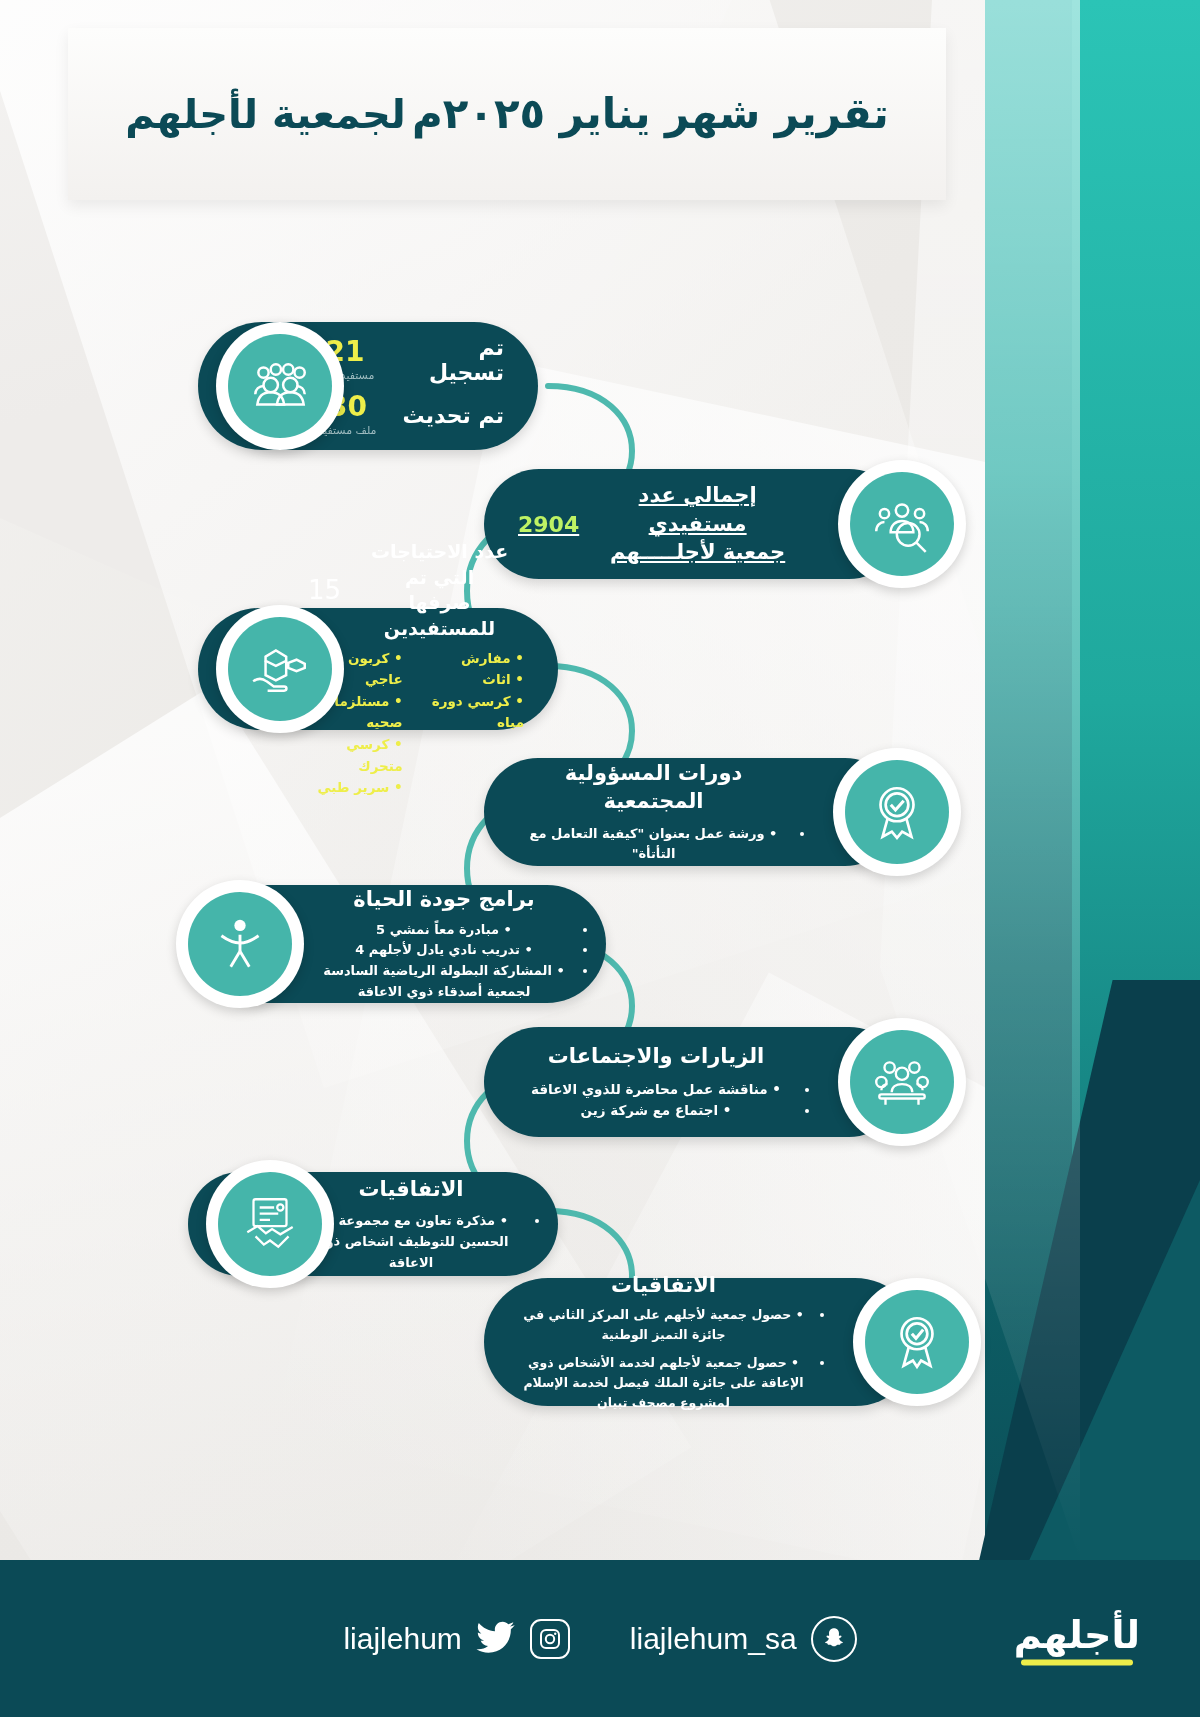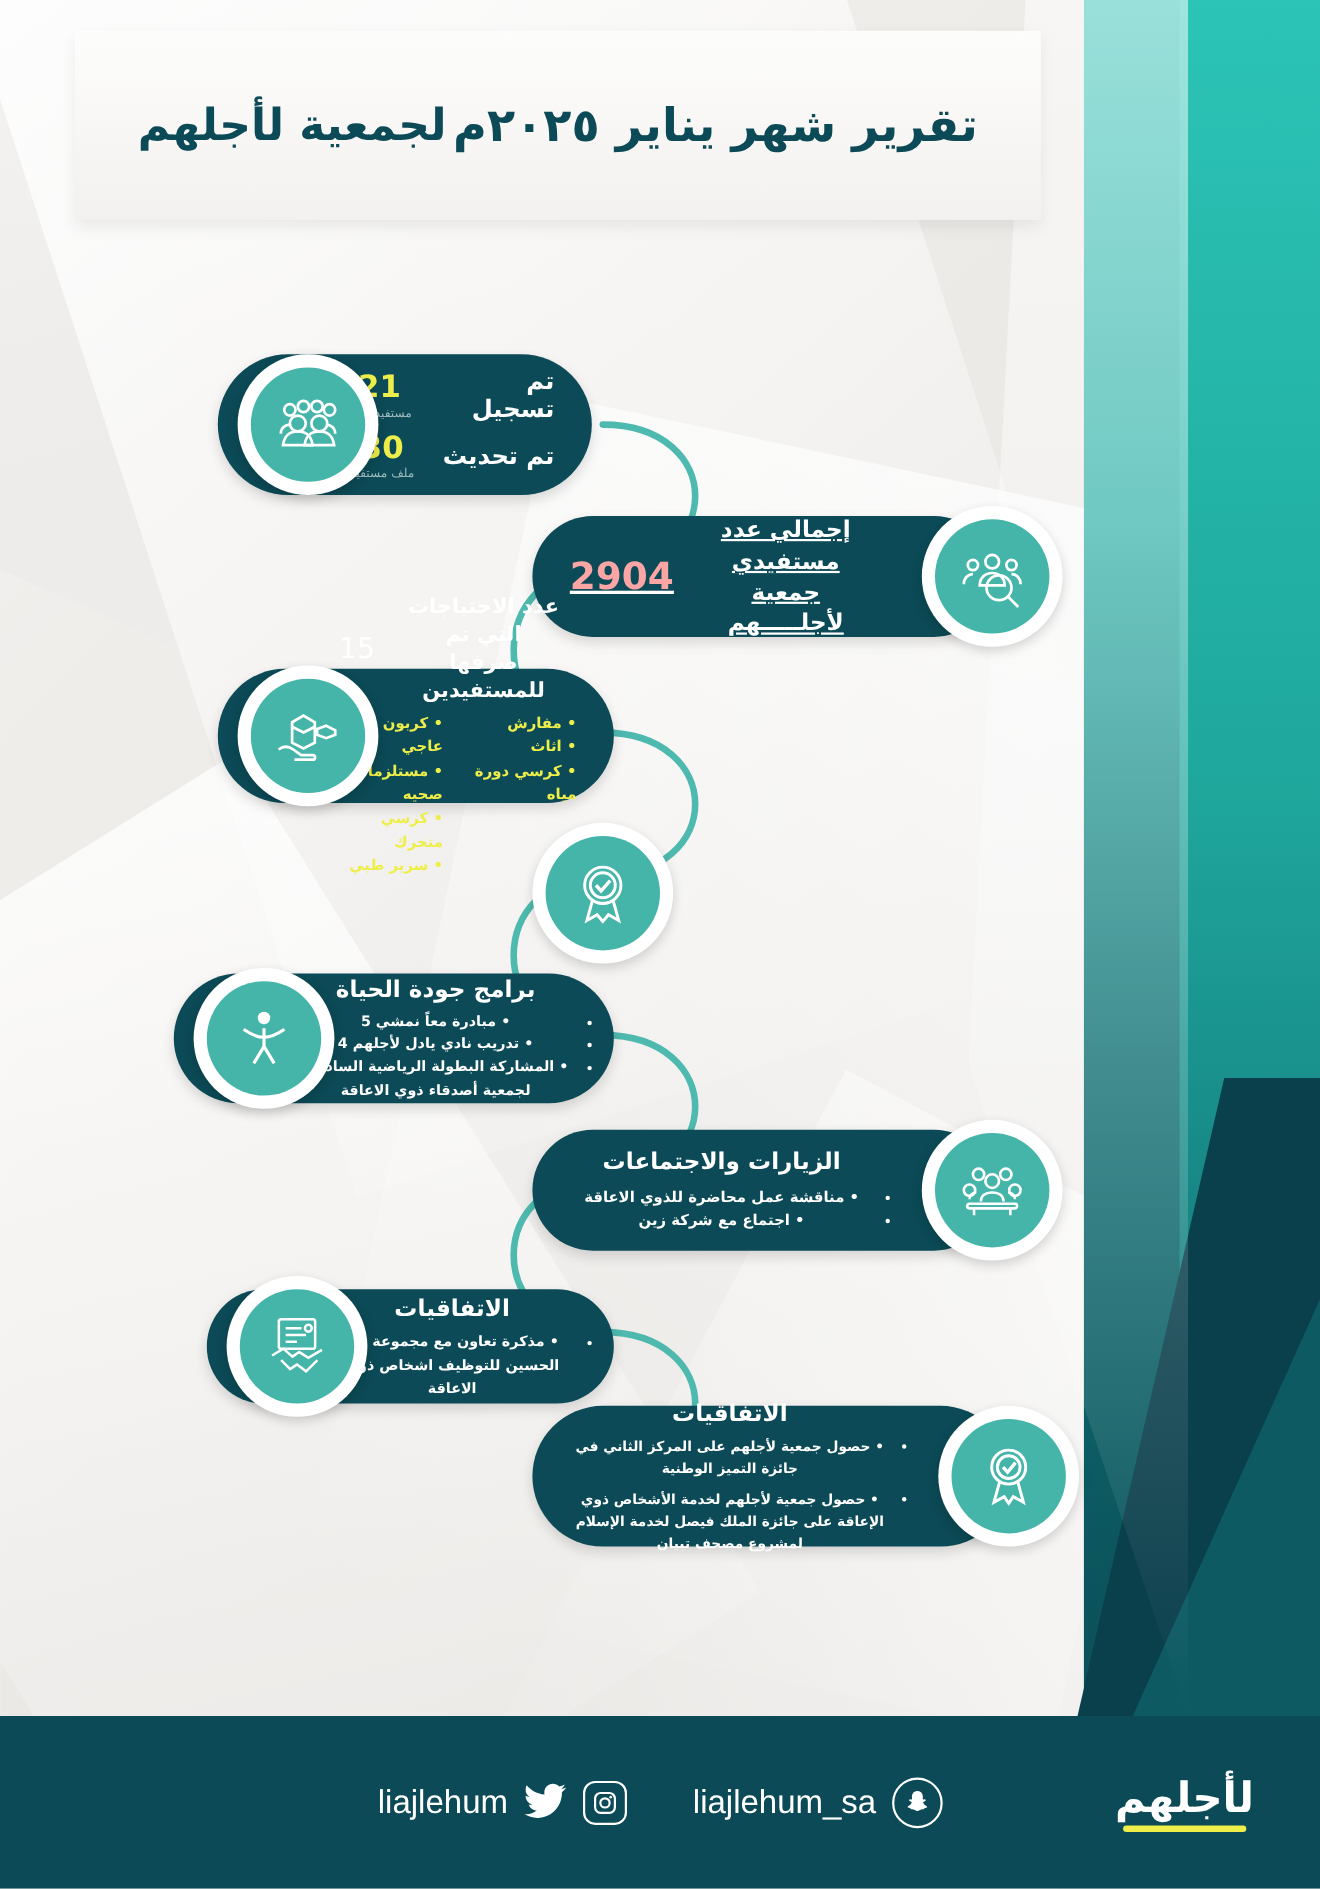--- a/index.html
+++ b/index.html
@@ -186,21 +186,21 @@
             <path d="M46 50l9 9"></path>
         </svg>
       </div>
     </div>
     <div class="pill left-icon" style="width:420px;height:110px;margin-right:-66px;align-items:center;">
       <div class="kv" style="gap:22px;text-decoration:underline;">
         <div class="ttl" style="text-align:center;">
           <div>إجمالي عدد مستفيدي</div>
           <div>جمعية لأجلـــــهم</div>
         </div>
-        <div class="n" style="font-size:34px;color:#fca5a5;font-weight:bold;">2904</div>
+        <div class="n" style="font-size:22px;color:#bef264;font-weight:bold;">2904</div>
       </div>
     </div>
   </div>
 
   <div class="row" style="left:216px;top:605px;">
     <div class="pill right-icon" style="width:360px;height:122px;margin-left:-80px;justify-content:center;">
       <div class="kv" style="gap:14px;justify-content:center;">
         <div class="ttl ttl-c" style="font-size:19px;">
           <div>عدد الاحتياجات التي تم</div>
           <div>صرفها للمستفيدين</div>
@@ -237,23 +237,29 @@
     <div class="icon-wrap">
       <div class="icon-inner">
         <svg viewBox="0 0 64 64" fill="none" stroke="#ffffff" stroke-width="2.6">
           <circle cx="32" cy="25" r="16"></circle>
             <circle cx="32" cy="25" r="11"></circle>
           <path d="M26 25l4.5 5 8-9" stroke-width="3"></path>
           <path d="M23 38l-5 18 9-5 5 6 5-6 9 5-5-18"></path>
         </svg>
       </div>
     </div>
-  </div>
-
-  <div class="row" style="left:176px;top:880px;">
+    <div class="pill left-icon" style="width:415px;height:108px;margin-right:-66px;">
+      <div class="ttl ttl-c" style="margin-bottom:8px;">دورات المسؤولية المجتمعية</div>
+      <ul class="bul-w" style="font-size:13px;text-align:center;">
+        <li>ورشة عمل بعنوان "كيفية التعامل مع التأتأة"</li>
+      </ul>
+    </div>
+  </div>
+
+  <div class="row" style="left:176px;top:880px;gap:48px;">
     <div class="pill right-icon" style="width:400px;height:118px;margin-left:-80px;">
       <div class="ttl ttl-c" style="margin-bottom:6px;">برامج جودة الحياة</div>
       <ul class="bul-w" style="font-size:13px;text-align:center;">
         <li>مبادرة معاً نمشي 5</li>
         <li>تدريب نادي يادل لأجلهم 4</li>
         <li>المشاركة البطولة الرياضية السادسة لجمعية أصدقاء ذوي الاعاقة</li>
       </ul>
     </div>
     <div class="icon-wrap" style="margin-right:-66px;">
       <div class="icon-inner">

